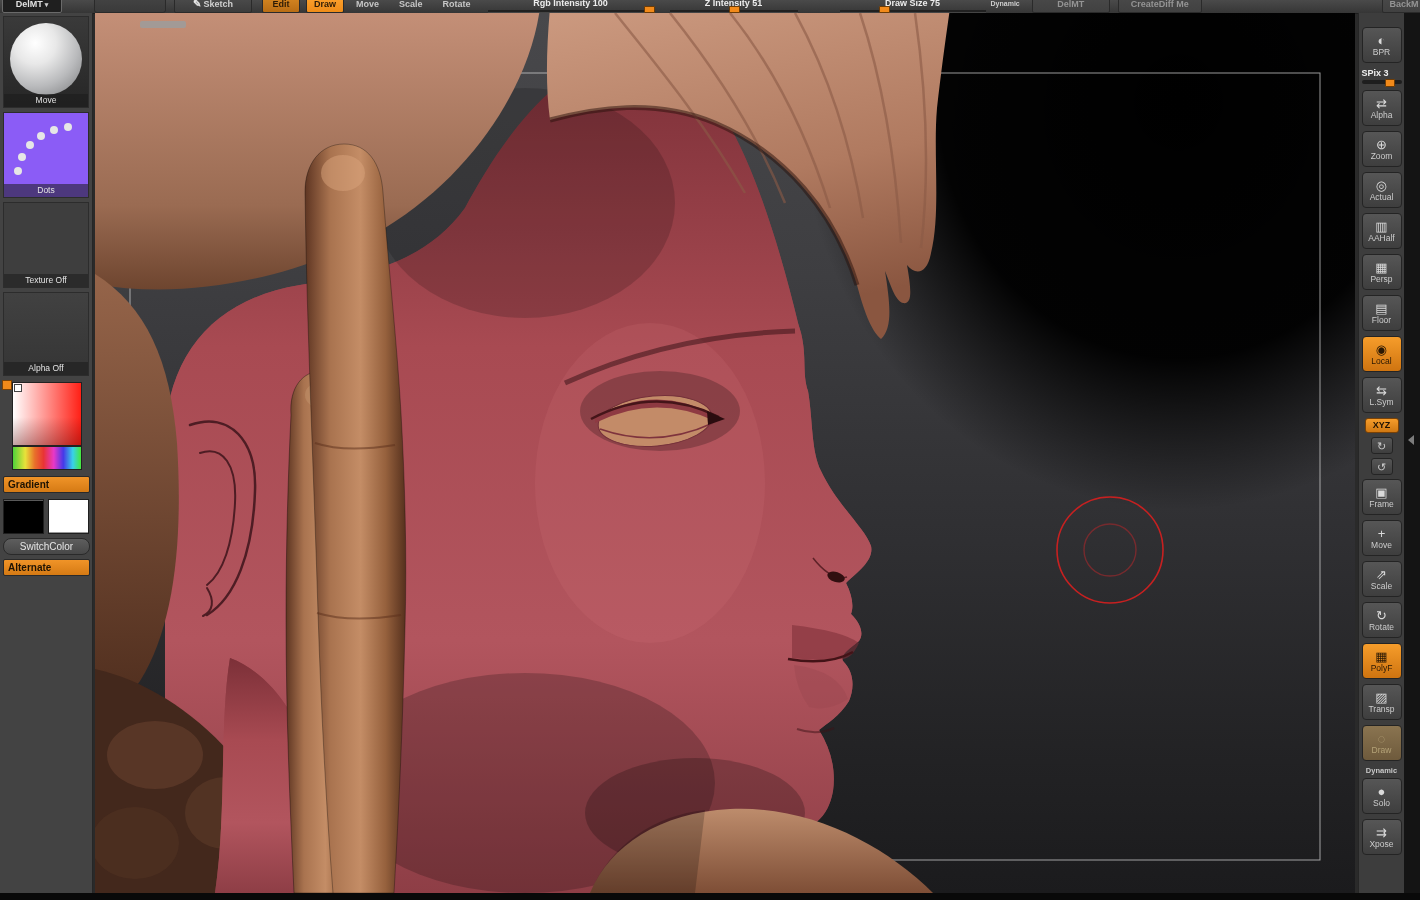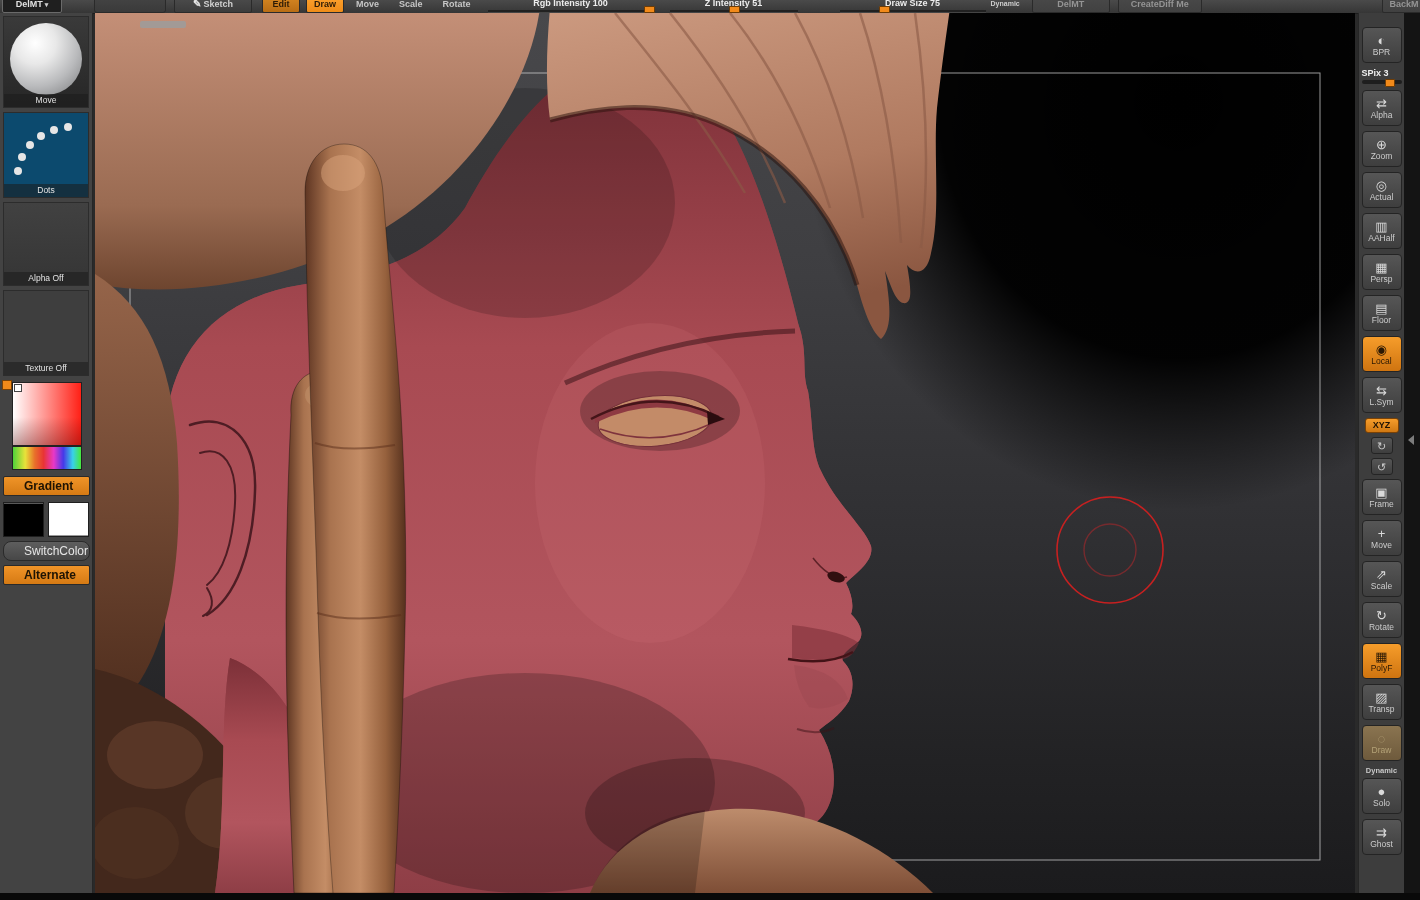--- a/index.html
+++ b/index.html
@@ -36,38 +36,38 @@
   
   .left-panel{position:absolute;left:0;top:13px;width:93px;height:887px;background:#434343;
               border-right:1px solid #262626;box-sizing:border-box;}
   .tile{position:relative;margin:3px 3px 4px 3px;border:1px solid #2c2c2c;overflow:hidden;}
   .tile-label{position:absolute;left:0;right:0;bottom:0;text-align:center;font-size:8.5px;
               color:#e3e3e3;padding:1px 0 2px 0;background:rgba(28,28,28,.55);white-space:nowrap;}
   .brush-tile{height:90px;background:linear-gradient(#3a3a3a,#262626);}
   .sphere{border-radius:50%;}
   .brush-sphere{width:72px;height:72px;margin:6px auto 0 auto;
     background:radial-gradient(circle at 35% 28%,#ffffff 0%,#e8e8e8 30%,#b9babc 62%,#8b8c8e 88%,#77787a 100%);}
-  .stroke-tile{height:84px;background:#0c4a6e;}
+  .stroke-tile{height:84px;background:#8b5cf6;}
   .dots-svg{display:block;width:86px;height:70px;}
   .alpha-tile{height:82px;background:linear-gradient(#414141,#353535);}
   .texture-tile{height:84px;background:#3e3e3e;}
   .matcap-tile{height:84px;background:linear-gradient(#454545,#383838);}
   .matcap-sphere{width:62px;height:62px;margin:6px auto 0 auto;
     background:radial-gradient(circle at 38% 30%,#f4c7a8 0%,#dd9e7c 32%,#bc7758 62%,#8c4f36 90%,#73402a 100%);}
   .color-area{position:relative;height:92px;margin:4px 0 2px 0;}
   .cp-indicator{position:absolute;left:2px;top:0;width:8px;height:8px;background:#f28a1a;border:1px solid #7a4206;}
   .sv-square{position:absolute;left:12px;top:2px;width:68px;height:62px;border:1px solid #222;
     background:linear-gradient(rgba(0,0,0,0) 55%,rgba(80,0,0,.35) 100%),linear-gradient(to right,#ffffff 0%,#ff2016 100%);}
   .sv-cursor{position:absolute;left:1px;top:1px;width:6px;height:6px;background:#fff;border:1px solid #444;}
   .hue-bar{position:absolute;left:12px;top:66px;width:68px;height:22px;border:1px solid #222;
     background:linear-gradient(to right,#4fd23a 0%,#e8e23a 18%,#e8702a 32%,#e83434 45%,#e838c8 60%,#4638e8 74%,#38d2e8 88%,#46e83a 100%);}
   .panel-btn{display:block;width:87px;margin:4px 3px 0 3px;border:1px solid #2a2a2a;border-radius:2px;
-             font-family:inherit;font-size:12px;text-align:left;padding:2px 20px;cursor:pointer;box-sizing:border-box;}
+             font-family:inherit;font-size:10px;text-align:left;padding:2px 4px;cursor:pointer;box-sizing:border-box;}
   .panel-btn.orange{background:linear-gradient(#f09428,#d57a14);color:#1e1303;font-weight:bold;}
-  .panel-btn.gray{background:linear-gradient(#5e5e5e,#474747);color:#e6e6e6;text-align:left;border-radius:8px;}
+  .panel-btn.gray{background:linear-gradient(#5e5e5e,#474747);color:#e6e6e6;text-align:center;border-radius:8px;}
   .swatch-row{display:flex;gap:4px;margin:6px 3px 2px 3px;}
   .swatch{width:40px;height:33px;border:1px solid #1f1f1f;box-shadow:inset 0 1px 0 rgba(255,255,255,.35),inset 0 -1px 0 rgba(0,0,0,.4);}
 
   
   .canvas{position:absolute;left:95px;top:13px;width:1260px;height:880px;overflow:hidden;cursor:crosshair;
     background:
       radial-gradient(520px 560px at 86% 10%, rgba(0,0,0,1) 0%, rgba(0,0,0,.96) 46%, rgba(0,0,0,0) 73%),
       linear-gradient(to bottom,#48484b 0%,#3e3e41 30%,#2f2f32 60%,#222224 85%,#1b1b1d 100%);}
   .canvas svg{position:absolute;left:0;top:0;}
   .canvas-hscroll{position:absolute;left:45px;top:8px;width:46px;height:7px;background:#9c9c9c;
@@ -169,25 +169,25 @@
       <svg class="dots-svg" viewBox="0 0 86 70">
         <circle cx="14" cy="58" r="4" fill="#e6e6e6"></circle>
           <circle cx="18" cy="44" r="4" fill="#e6e6e6"></circle>
         <circle cx="26" cy="32" r="4" fill="#e6e6e6"></circle>
           <circle cx="37" cy="23" r="4" fill="#e6e6e6"></circle>
         <circle cx="50" cy="17" r="4" fill="#e6e6e6"></circle>
           <circle cx="64" cy="14" r="4" fill="#e6e6e6"></circle>
       </svg>
       <div class="tile-label">Dots</div>
     </div>
+    <div class="tile texture-tile">
+      <div class="tile-label">Texture  Off</div>
+    </div>
     <div class="tile alpha-tile">
       <div class="tile-label">Alpha  Off</div>
-    </div>
-    <div class="tile texture-tile">
-      <div class="tile-label">Texture  Off</div>
     </div>
     <div class="color-area">
       <span class="cp-indicator"></span>
       <div class="sv-square">
         <span class="sv-cursor"></span>
       </div>
       <div class="hue-bar"></div>
     </div>
     <button class="panel-btn orange">
       <span>Gradient</span>
@@ -412,21 +412,21 @@
           <span class="rp-icon">◌</span>
           <span class="rp-label">Draw</span>
         </button>
         <div class="rp-text">Dynamic</div>
         <button class="rp-btn ">
           <span class="rp-icon">●</span>
           <span class="rp-label">Solo</span>
         </button>
         <button class="rp-btn ">
           <span class="rp-icon">⇉</span>
-          <span class="rp-label">Ghost</span>
+          <span class="rp-label">Xpose</span>
         </button>
       </div>
   </div>
   <div class="right-scroll-strip">
     <div class="rs-arrow"></div>
   </div>
 
   <div class="bottom-strip"></div>
 </div>
 

